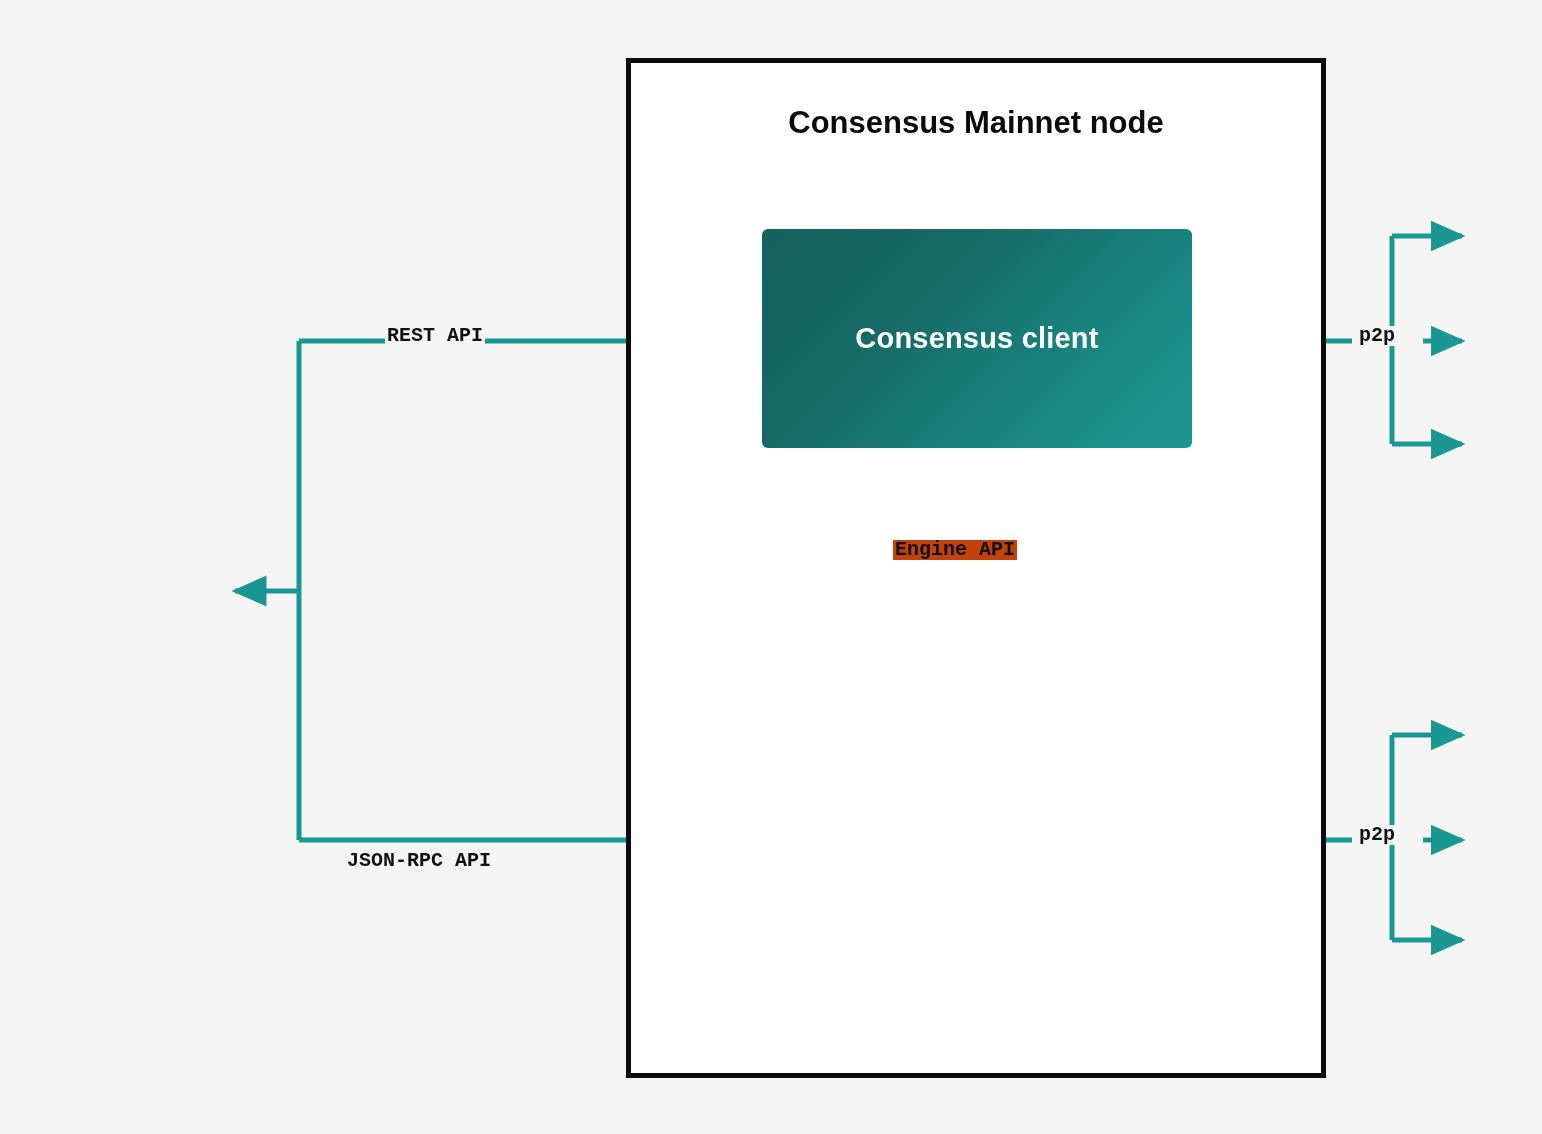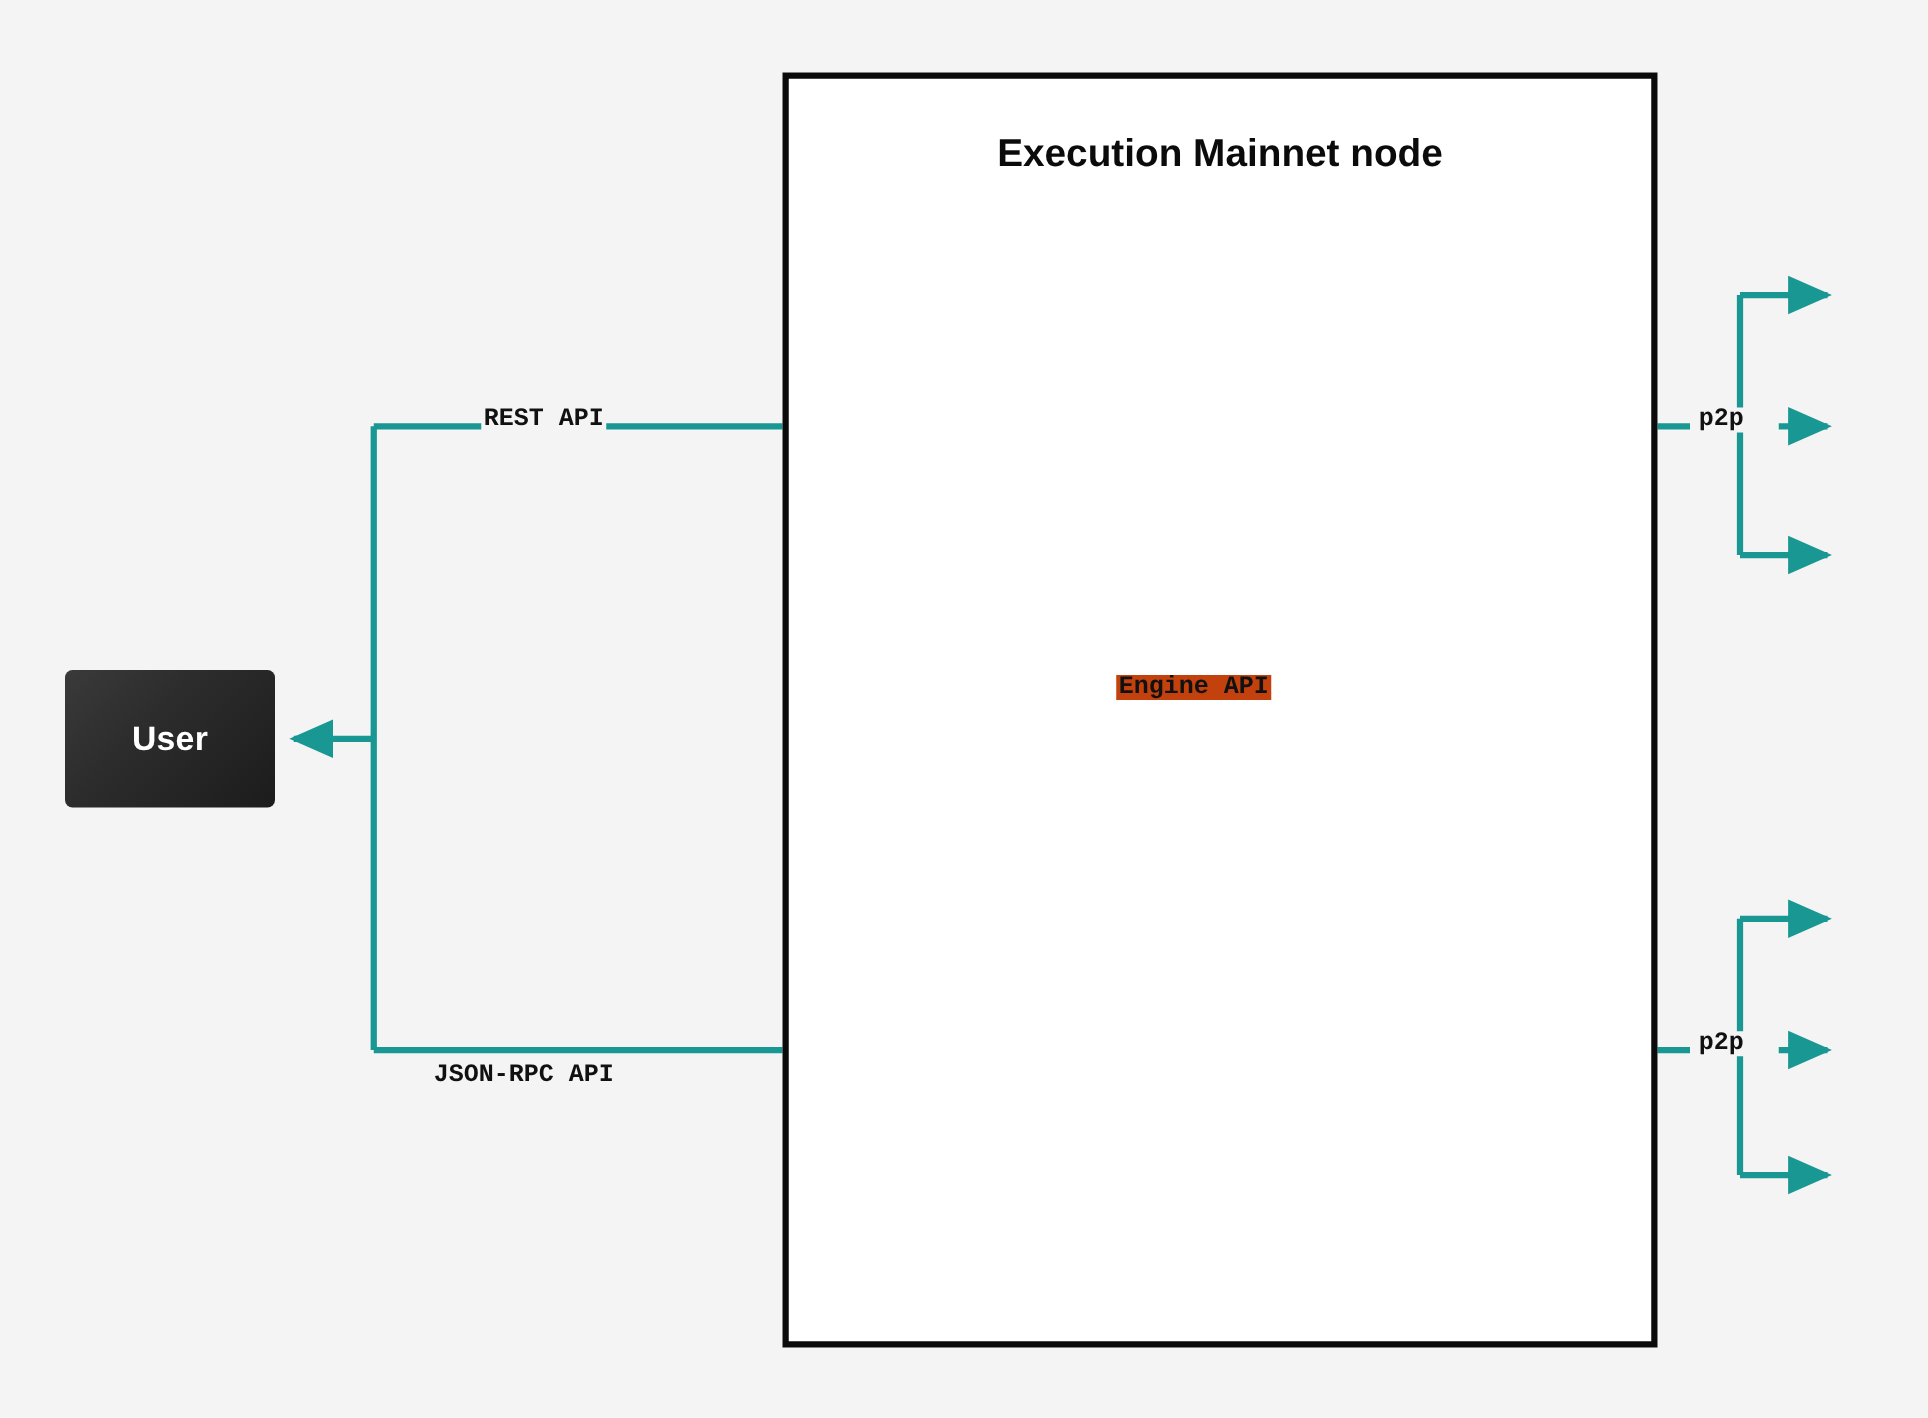--- a/index.html
+++ b/index.html
@@ -158,27 +158,27 @@
 
       <path d="M 1352 840 L 1209 840" marker-end="url(#arrow-left)"></path>
       <path d="M 1392 735 L 1392 940"></path>
       <path d="M 1392 735 L 1462 735" marker-end="url(#arrow-right)"></path>
       <path d="M 1423 840 L 1462 840" marker-end="url(#arrow-right)"></path>
       <path d="M 1392 940 L 1462 940" marker-end="url(#arrow-right)"></path>
     </g>
   </svg>
 
   <div id="node-container"></div>
-  <div id="container-title">Execution Mainnet node</div>
+  <div id="container-title">Consensus Mainnet node</div>
+
+  <div class="box" id="box-consensus">
+    <span class="box-text">Consensus client</span>
+  </div>
 
 
-
-  <div class="box" id="box-user">
-    <span class="box-text">User</span>
-  </div>
 
   <div class="edge-label" id="label-rest-api">REST API</div>
 
   <div class="edge-label" id="label-jsonrpc-api">JSON-RPC API</div>
 
   <div class="edge-label" id="label-engine-api">Engine API</div>
 
   <div class="edge-label" id="label-p2p-top">p2p</div>
 
   <div class="edge-label" id="label-p2p-bottom">p2p</div>

